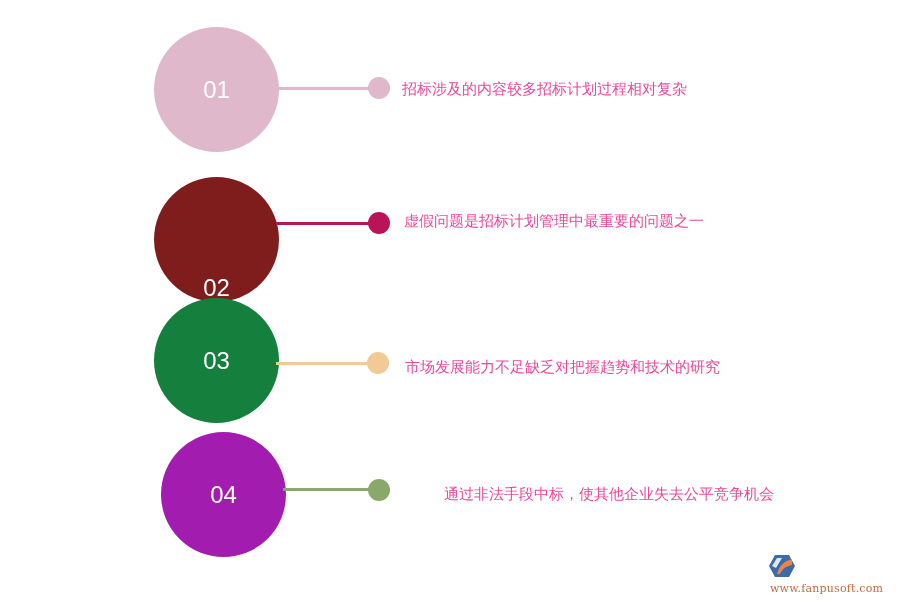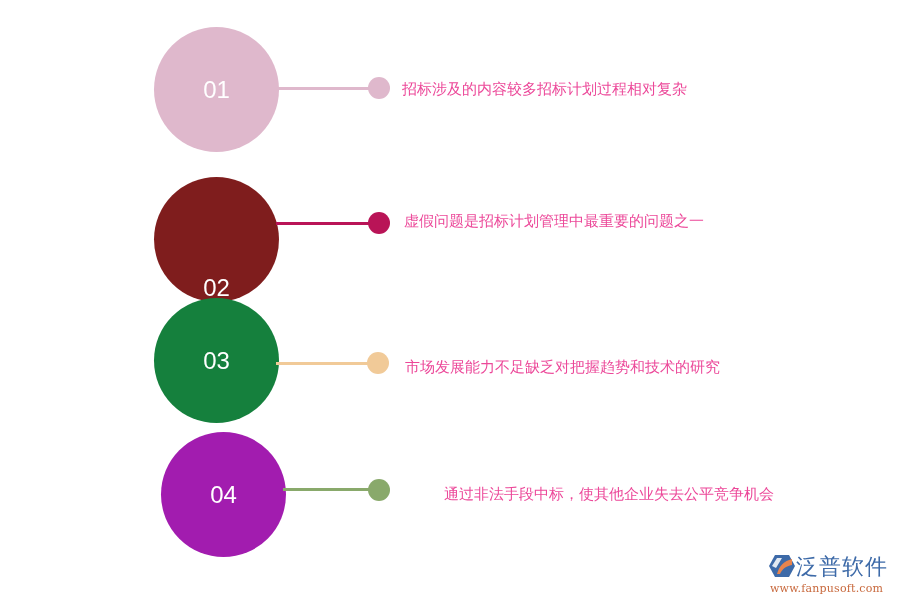--- a/index.html
+++ b/index.html
@@ -68,15 +68,14 @@
   <div class="dot" style="left:368px; top:479px; background:#89a96b;"></div>
   <div class="label" style="left:410px; top:484px;margin-left:34px;">通过非法手段中标，使其他企业失去公平竞争机会</div>
 </div>
 
 <div class="logo">
   <svg class="logo-mark" viewBox="0 0 28 24">
     <polygon points="7,1 21,1 27,12 21,23 7,23 1,12" fill="#3d6aa8"></polygon>
     <path d="M9,20 C11,12 16,7 24,5 L24,11 C18,12 14,15 12,20 Z" fill="#e8844c"></path>
     <path d="M4,12 L9,4 L14,4 L8,14 Z" fill="#ffffff" opacity="0.85"></path>
   </svg>
-  <div class="logo-name">泛普软件</div>
   <div class="logo-url">www.fanpusoft.com</div>
 </div>
 
 </body></html>

